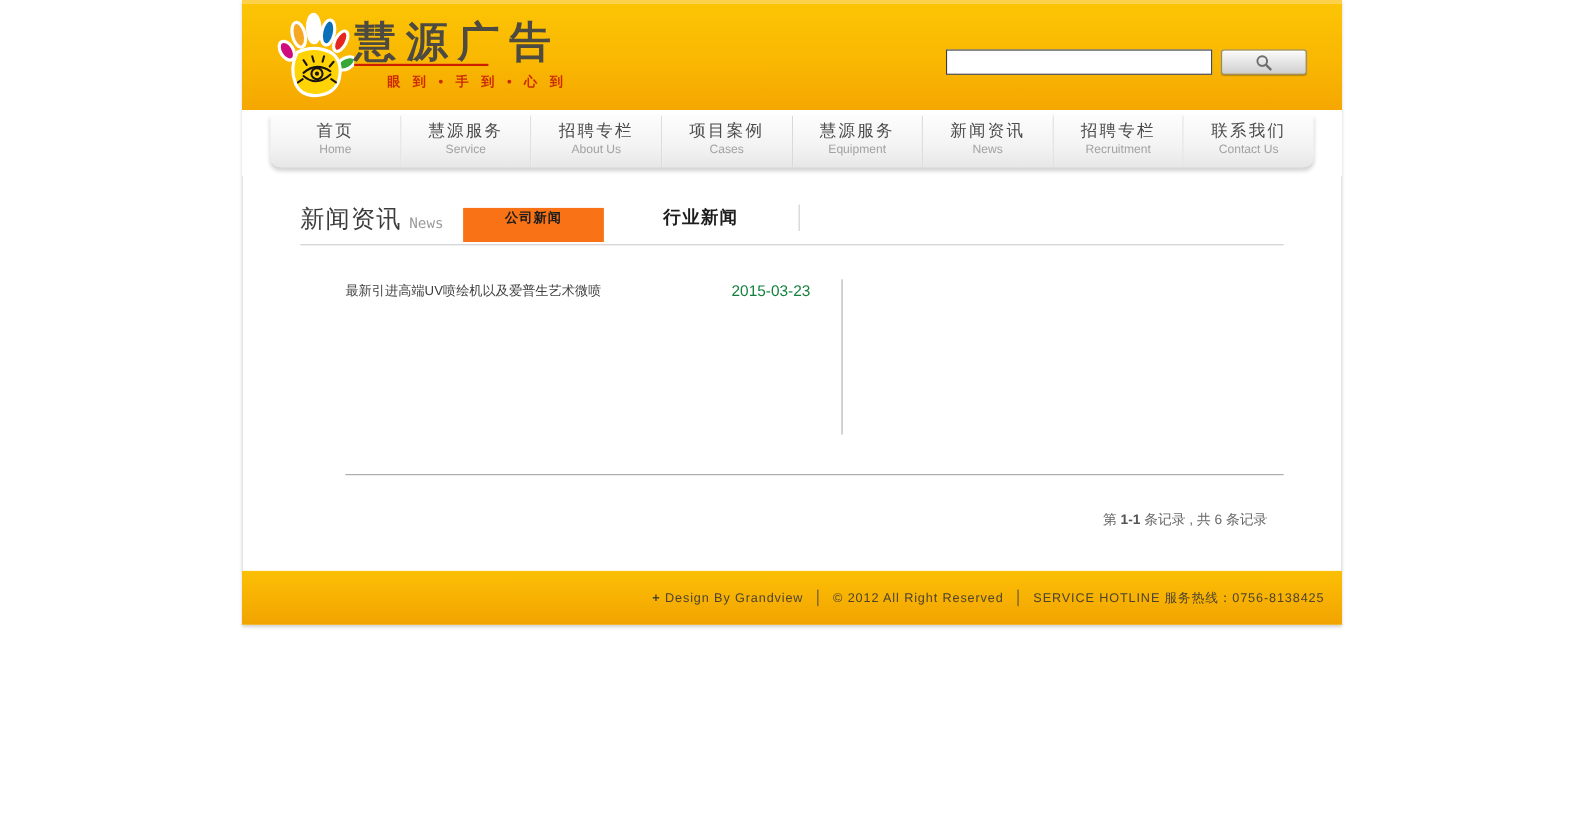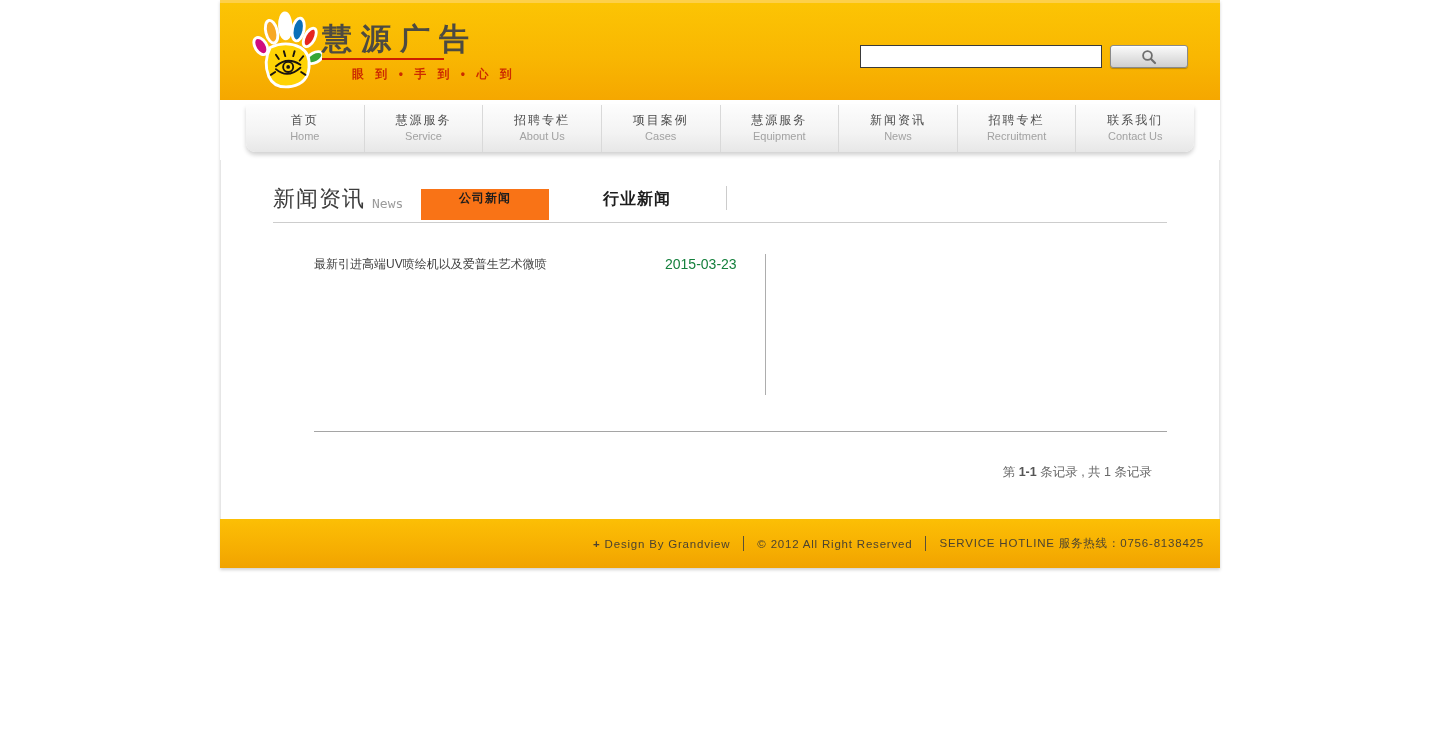--- a/index.html
+++ b/index.html
@@ -19,21 +19,21 @@
   
   .header {
     height: 100px;
     background: linear-gradient(to bottom, #fcc404 0%, #f9b702 55%, #f5a700 100%);
     border-top: 3px solid #fdd04a;
     position: relative;
   }
   .logo { position: absolute; left: 30px; top: 8px; width: 72px; height: 86px; }
   .brand { position: absolute; left: 102px; top: 20px; }
   .brand-title {
-    font-size: 30px; font-weight: bold; color: #4d4a41;
+    font-size: 38px; font-weight: bold; color: #4d4a41;
     letter-spacing: 9px; line-height: 32px; white-space: nowrap;
   }
   .brand-underline { width: 122px; height: 0; border-top: 2px solid #cc1e00; margin-top: 3px; }
   .brand-tagline {
     margin-top: 6px; font-size: 12px; font-weight: bold;
     color: #cc2a00; letter-spacing: 4px; white-space: nowrap; margin-left: 30px;
   }
   .search-box { position: absolute; left: 640px; top: 42px; height: 24px; }
   .search-input {
     position: absolute; left: 0; top: 0;
@@ -58,21 +58,21 @@
     box-shadow: 0 3px 4px rgba(0,0,0,0.18);
     overflow: hidden;
   }
   .nav-item {
     flex: 1;
     background: linear-gradient(to bottom, #fdfdfd 0%, #f3f3f3 60%, #e7e7e7 100%);
     border-right: 1px solid #d9d9d9;
     text-align: center; padding-top: 6px; cursor: pointer;
   }
   .nav-item:last-child { border-right: none; }
-  .nav-zh { font-size: 12px; color: #4b4b4b; letter-spacing: 2px; line-height: 18px; }
+  .nav-zh { font-size: 15px; color: #4b4b4b; letter-spacing: 2px; line-height: 18px; }
   .nav-en { font-size: 11px; color: #a2a2a2; line-height: 14px; }
 
   
   .main {
     background: #ffffff; height: 359px;
     border-left: 1px solid #e6e6e6; border-right: 1px solid #e6e6e6;
     padding: 26px 52px 0 52px;
   }
   .news-header { display: flex; align-items: center; height: 26px; position: relative; }
   .news-heading-zh { font-size: 22px; color: #3c3c3c; letter-spacing: 1px; }
@@ -212,21 +212,21 @@
     <hr class="rule-top">
 
     <div class="news-body">
       <div class="news-row">
         <span class="news-title">最新引进高端UV喷绘机以及爱普生艺术微喷</span>
         <span class="news-date">2015-03-23</span>
       </div>
       <span class="news-vline"></span>
     </div>
 
-    <div class="pagination"><span>第 </span><b>1-1</b><span> 条记录 , 共 1 条记录</span></div>
+    <div class="pagination"><span>第 </span><b>1-1</b><span> 条记录 , 共 6 条记录</span></div>
   </div>
 
   <div class="footer">
     <span class="seg"><span class="plus-glyph">+</span><span>Design By Grandview</span></span>
     <span class="sep"></span>
     <span class="seg">© 2012 All Right Reserved</span>
     <span class="sep"></span>
     <span class="seg">SERVICE HOTLINE 服务热线：0756-8138425</span>
   </div>
 

